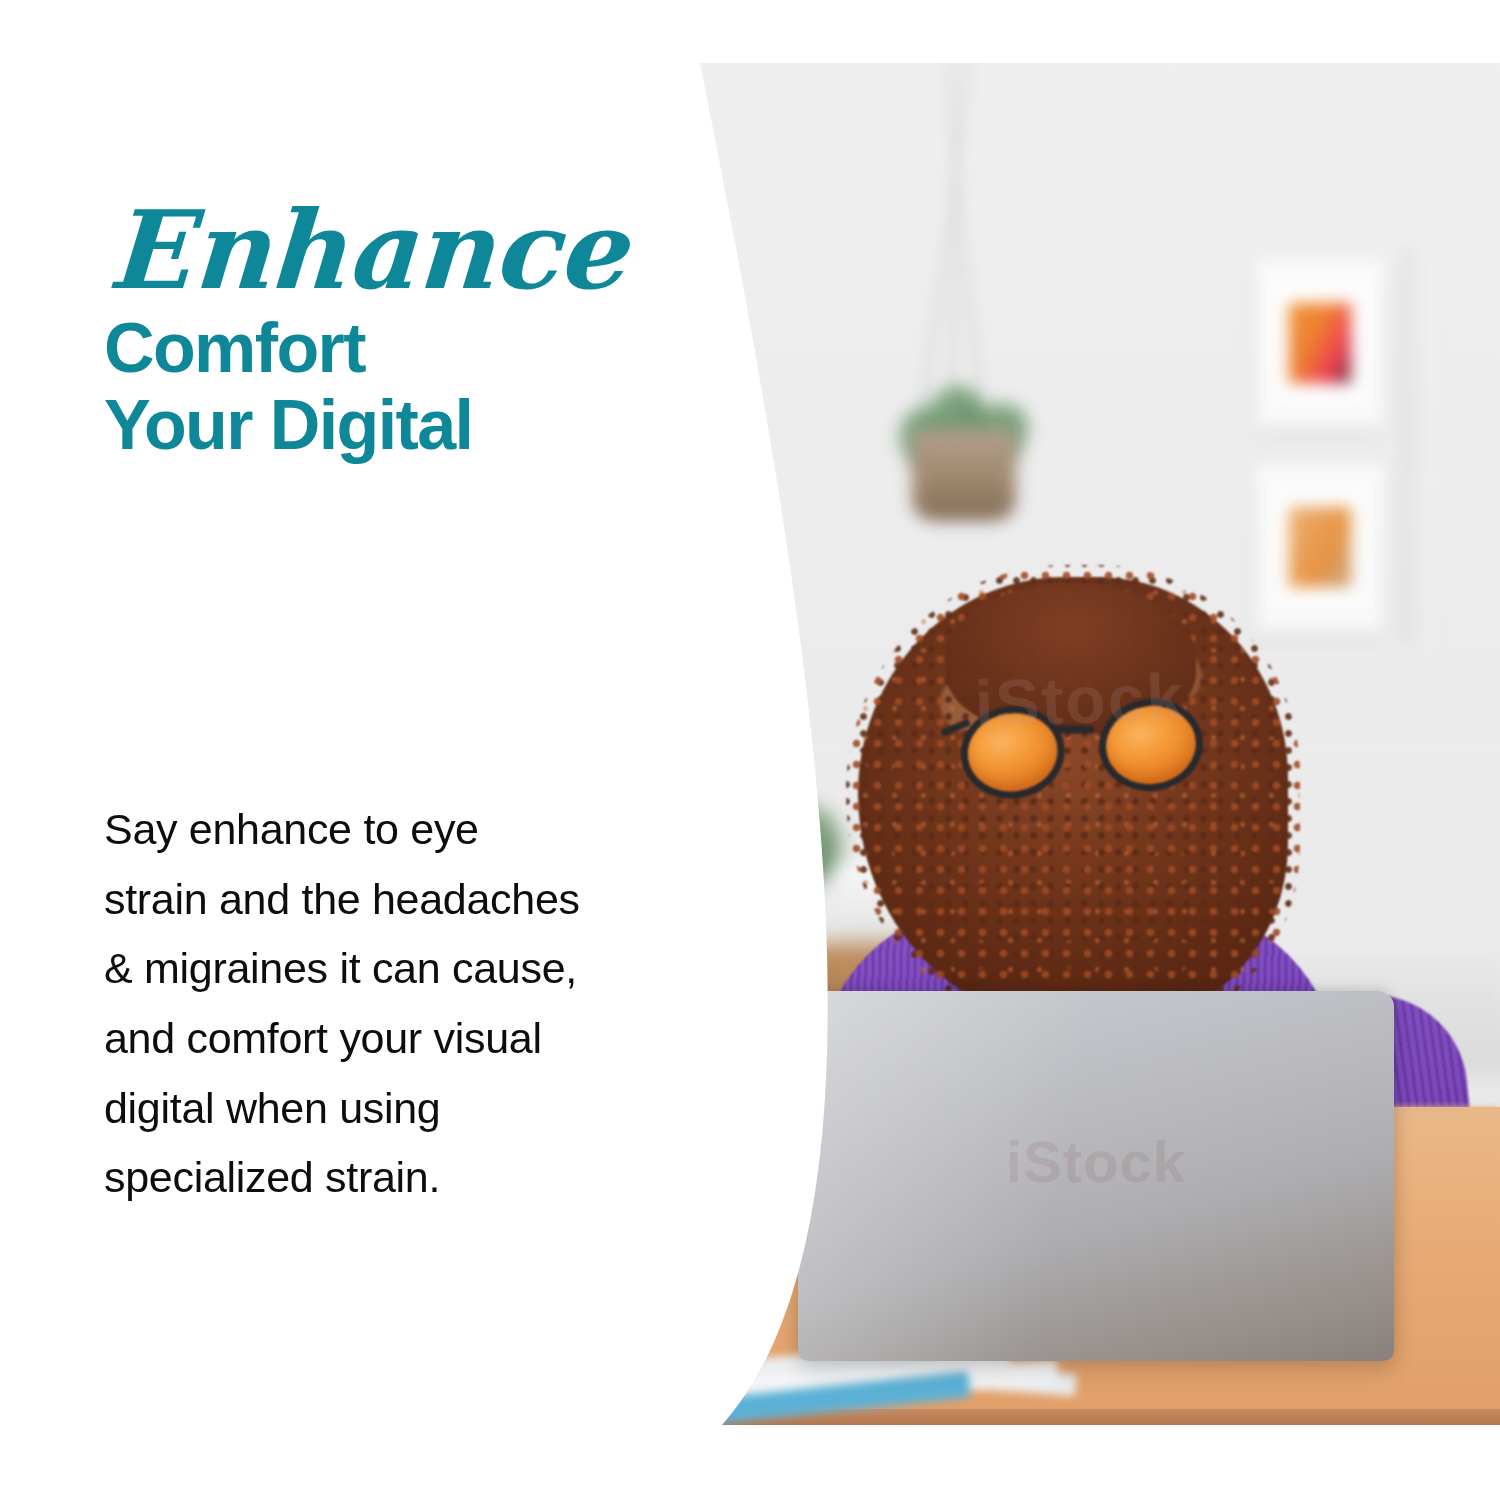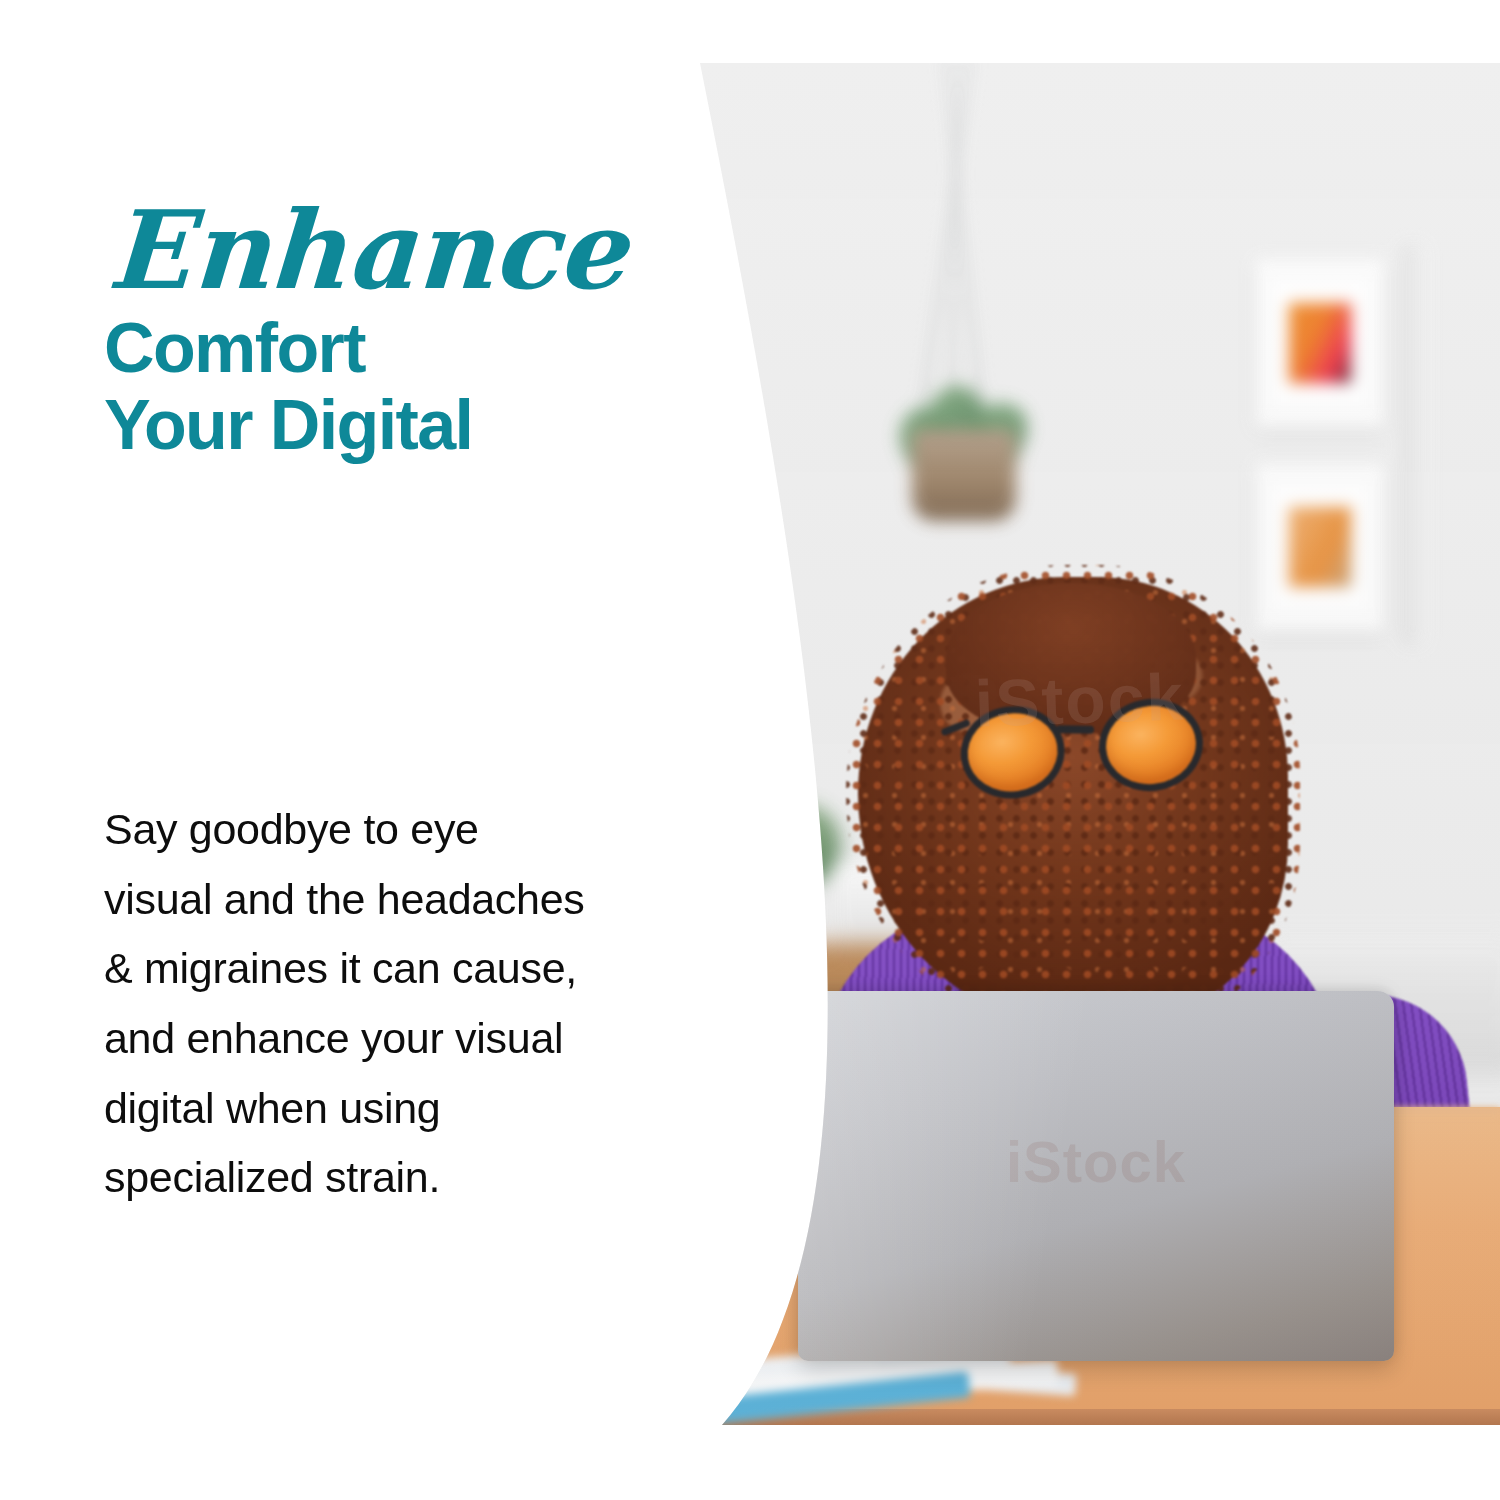--- a/index.html
+++ b/index.html
@@ -306,24 +306,24 @@
 
   <div class="copy-col">
 
     <div class="headline">
       <span class="script-word">Enhance</span>
       <span class="head-line">Comfort</span>
       <span class="head-line">Your Digital</span>
     </div>
 
     <p class="body-copy">
-      <span class="ln">Say goodbye to eye</span>
-      <span class="ln">visual and the headaches</span>
+      <span class="ln">Say enhance to eye</span>
+      <span class="ln">strain and the headaches</span>
       <span class="ln">&amp; migraines it can cause,</span>
-      <span class="ln">and enhance your visual</span>
+      <span class="ln">and comfort your visual</span>
       <span class="ln">digital when using</span>
       <span class="ln">specialized strain.</span>
     </p>
 
   </div>
 
   <div class="photo-wrap">
     <div class="photo">
 
       <div class="bg-blur">

